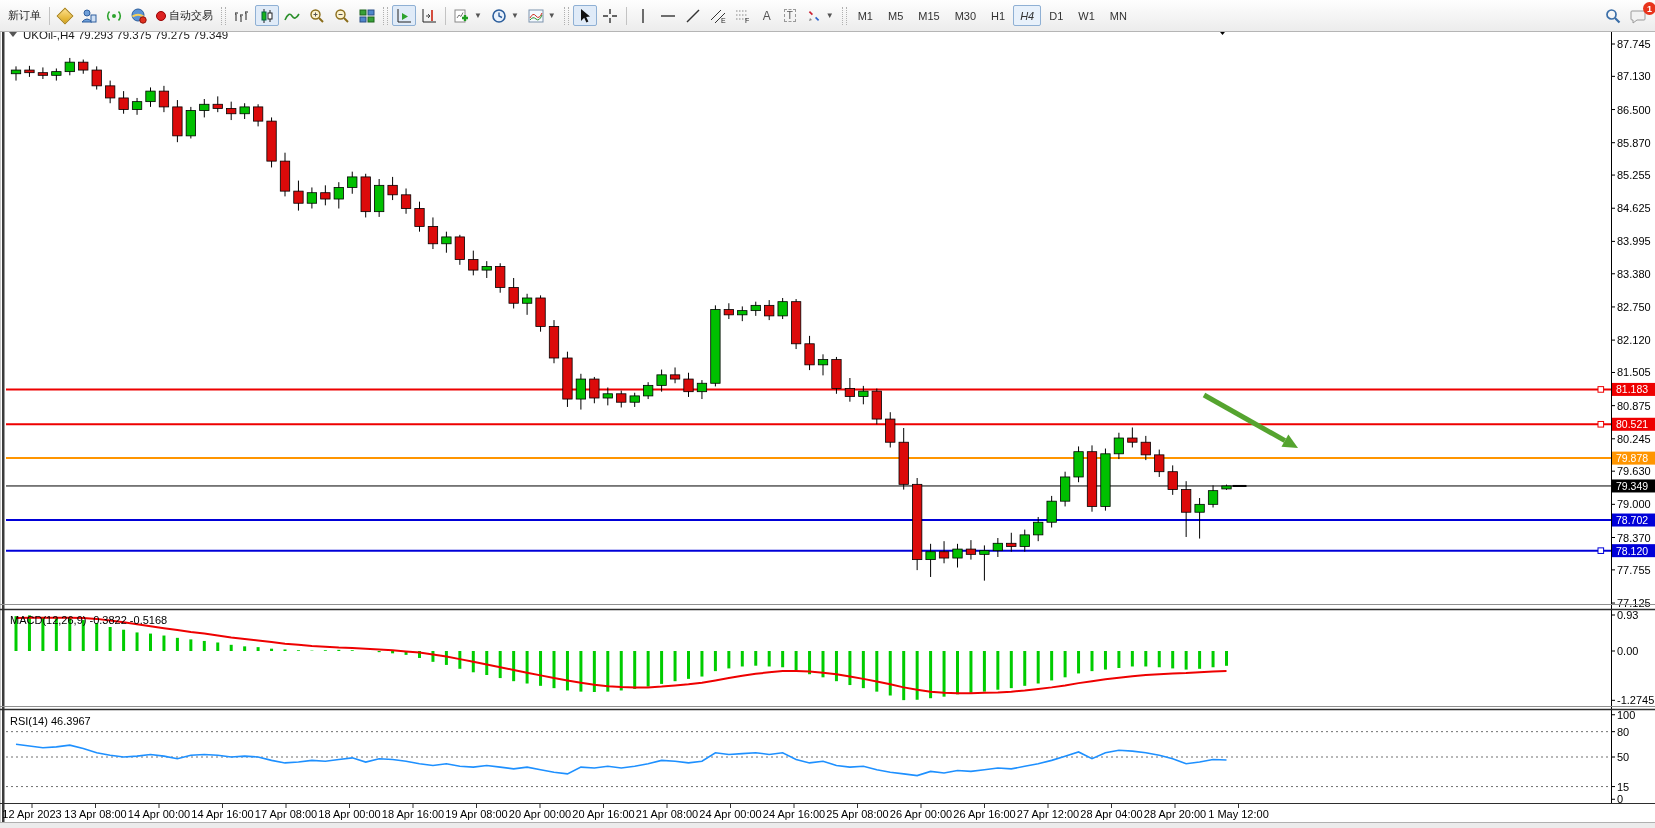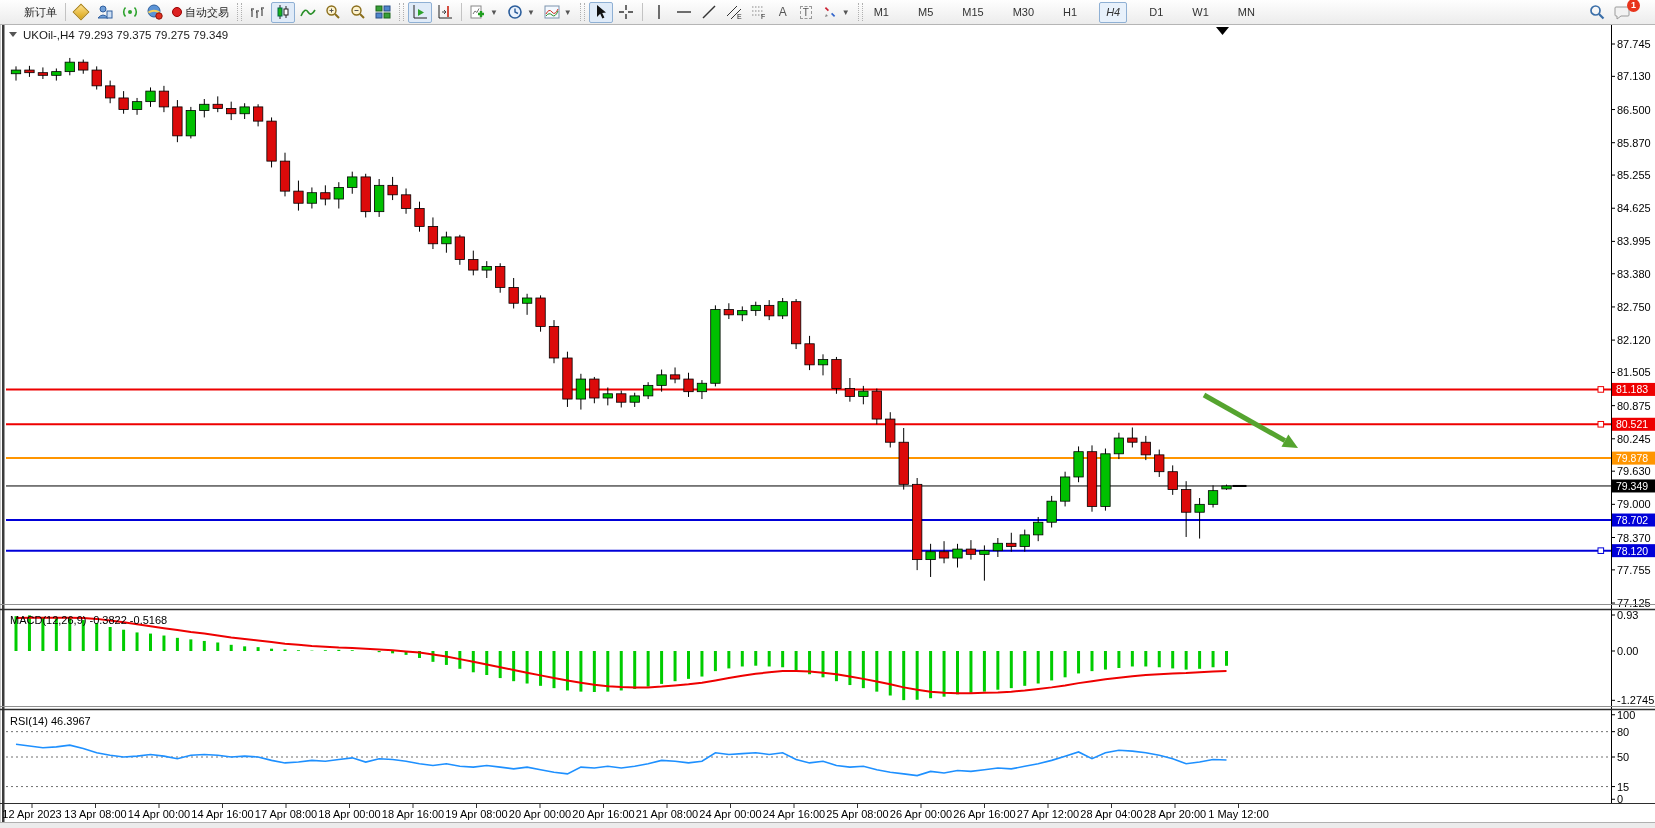--- a/index.html
+++ b/index.html
@@ -1,20 +1,20 @@
 <!DOCTYPE html>
 <html><head>
 <meta charset="utf-8">
 <style>
   html,body{margin:0;padding:0;width:1655px;height:828px;overflow:hidden;background:#fff;
     font-family:"Liberation Sans",sans-serif;}
   
-  .toolbar{position:absolute;top:0;left:0;width:1655px;height:25px;box-sizing:border-box;
+  .toolbar{position:absolute;top:0;left:0;width:1655px;height:32px;box-sizing:border-box;
     background:linear-gradient(#fefefe,#ececec);border-bottom:1px solid #b5b5b5;
-    display:flex;align-items:center;padding:0 20px;gap:1px;z-index:5;}
+    display:flex;align-items:center;padding:0 4px;gap:1px;z-index:5;}
   .tbtn{height:21px;min-width:22px;display:flex;align-items:center;justify-content:center;
     border:1px solid transparent;border-radius:2px;font-size:11px;color:#222;gap:3px;padding:0 3px;box-sizing:border-box;}
   .tbtn.active{border-color:#8fb0d4;background:#e0ebf8;}
   .sep{width:1px;height:18px;background:#c3c3c3;margin:0 3px;}
   .grip{width:3px;height:18px;border-left:1px dotted #b0b0b0;border-right:1px dotted #b0b0b0;margin:0 3px;}
   .caret{font-size:8px;color:#555;margin-left:1px;}
   .tfbtn{height:19px;display:flex;align-items:center;justify-content:center;font-size:11px;color:#333;
     padding:0 6px;border:1px solid transparent;border-radius:2px;}
   .tfbtn.active{border-color:#8fb0d4;background:#e8f1fb;font-style:italic;}
   .spacer{flex:1;}
@@ -200,21 +200,21 @@
   <div class="tbtn">
     <svg width="16" height="16">
       <path d="M4,3 l3,3 l-1.2,1.2 l-3,-3 z" fill="#c23"></path>
       <path d="M12,13 l-3,-3 l1.2,-1.2 l3,3 z" fill="#36c"></path>
       <path d="M6,12 l-3,1 l1,-3 z" fill="#888"></path>
     </svg>
     <span class="caret">▼</span>
   </div>
 
   <span class="grip"></span>
-  <div id="tf-container" style="display:flex;gap:15px;">
+  <div id="tf-container" style="display:flex;gap:1px;">
       <div class="tfbtn">M1</div>
       <div class="tfbtn">M5</div>
       <div class="tfbtn">M15</div>
       <div class="tfbtn">M30</div>
       <div class="tfbtn">H1</div>
       <div class="tfbtn active">H4</div>
       <div class="tfbtn">D1</div>
       <div class="tfbtn">W1</div>
       <div class="tfbtn">MN</div>
     </div>

